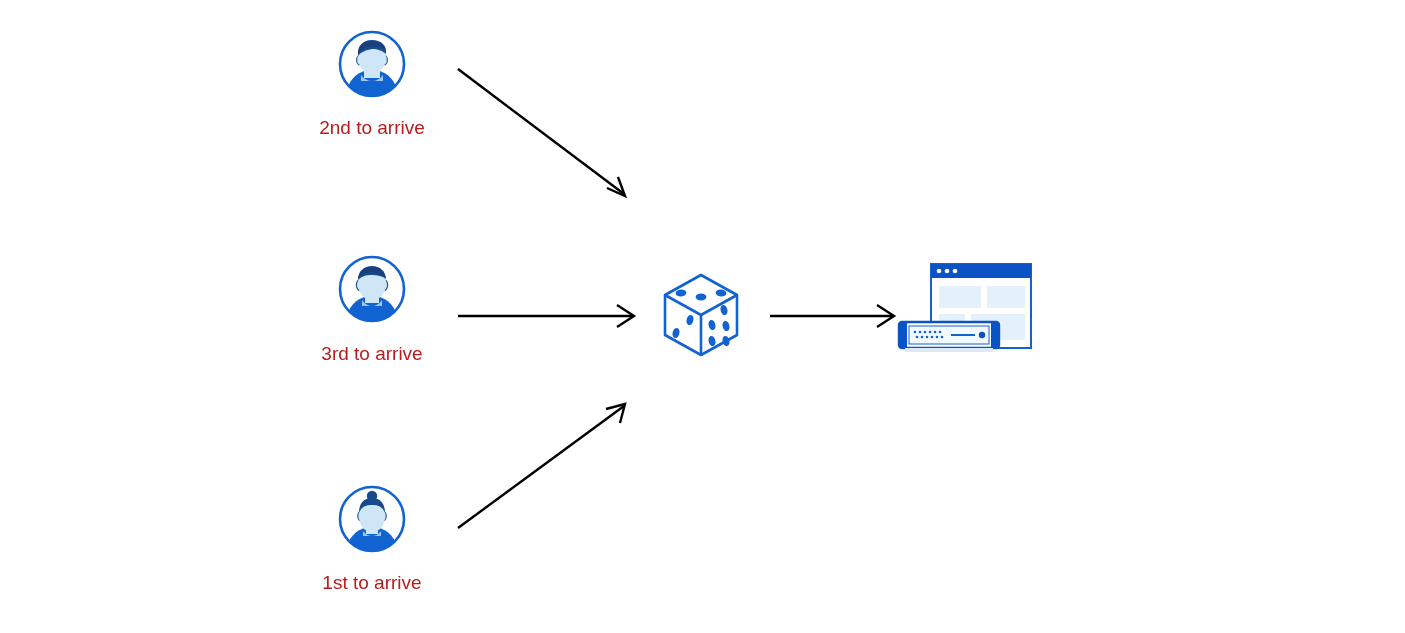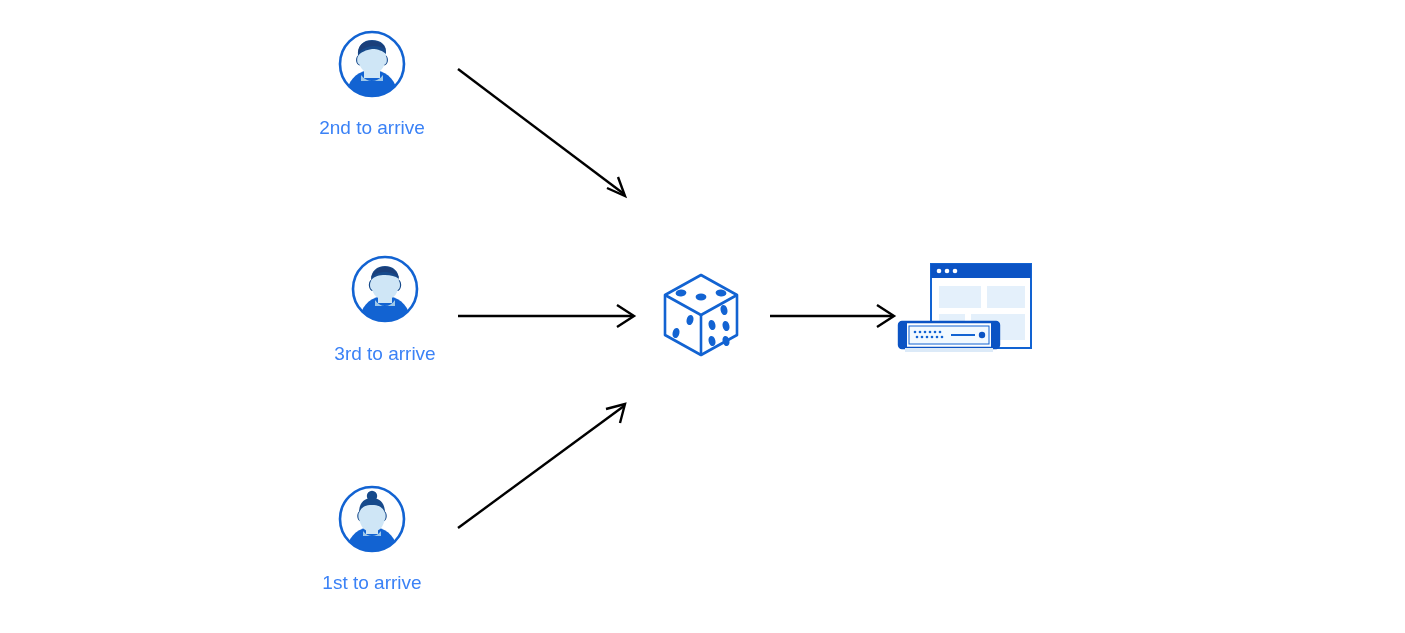--- a/index.html
+++ b/index.html
@@ -20,21 +20,21 @@
   }
   .node {
     position: absolute;
   }
   .node-label {
     position: absolute;
     width: 260px;
     text-align: center;
     font-size: 19px;
     line-height: 24px;
-    color: #3b82f6;
+    color: #b91c1c;
     font-family: "Liberation Sans", sans-serif;
     white-space: nowrap;
     left: 50%;
     transform: translateX(-50%);
   }
   .avatar {
     width: 72px;
     height: 72px;
     display: block;
   }
@@ -98,21 +98,21 @@
         <ellipse cx="24" cy="32" rx="3.4" ry="5" fill="#cfe6f6" stroke="#174a8b" stroke-width="1.1"></ellipse>
         <ellipse cx="48" cy="32" rx="3.4" ry="5" fill="#cfe6f6" stroke="#174a8b" stroke-width="1.1"></ellipse>
         <path d="M36 14 c-9 0 -14 6 -14 15 0 8 5 17 14 17 s14 -9 14 -17 c0 -9 -5 -15 -14 -15 z" fill="#cfe6f6"></path>
         <path d="M22 28 c-1 -10 5 -16 14 -16 9 0 15 5 14 14 -3 -3 -8 -5 -14 -5 -6 1 -11 3 -14 7 z" fill="#174a8b"></path>
         <path d="M22 26 c3 -5 9 -8 16 -8 5 0 9 1 12 4 -2 -6 -8 -9 -15 -9 -8 0 -13 5 -13 13 z" fill="#1a3f7a"></path>
       </g>
     </svg>
     <div class="node-label" style="top:88px;">2nd to arrive</div>
   </div>
 
-  <div class="node" style="left:349px; top:253px; width:72px;">
+  <div class="node" style="left:336px; top:253px; width:72px;">
     <svg class="avatar" viewBox="0 0 72 72" xmlns="http://www.w3.org/2000/svg">
       <defs>
         <clipPath id="clip-av2">
             <circle cx="36" cy="36" r="32"></circle>
           </clipPath>
       </defs>
       <circle cx="36" cy="36" r="32" fill="#ffffff" stroke="#1263d2" stroke-width="2.6"></circle>
       <g clip-path="url(#clip-av2)">
         <path d="M36 43 c-13 0 -22 8 -25 20 l0 13 50 0 0 -13 c-3 -12 -12 -20 -25 -20 z" fill="#1263d2"></path>
         <path d="M29 38 l14 0 0 12 -14 0 z" fill="#cfe6f6"></path>

